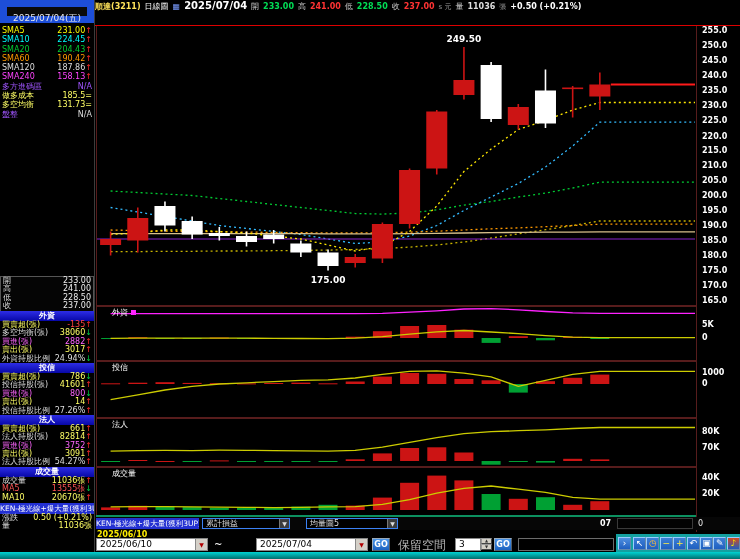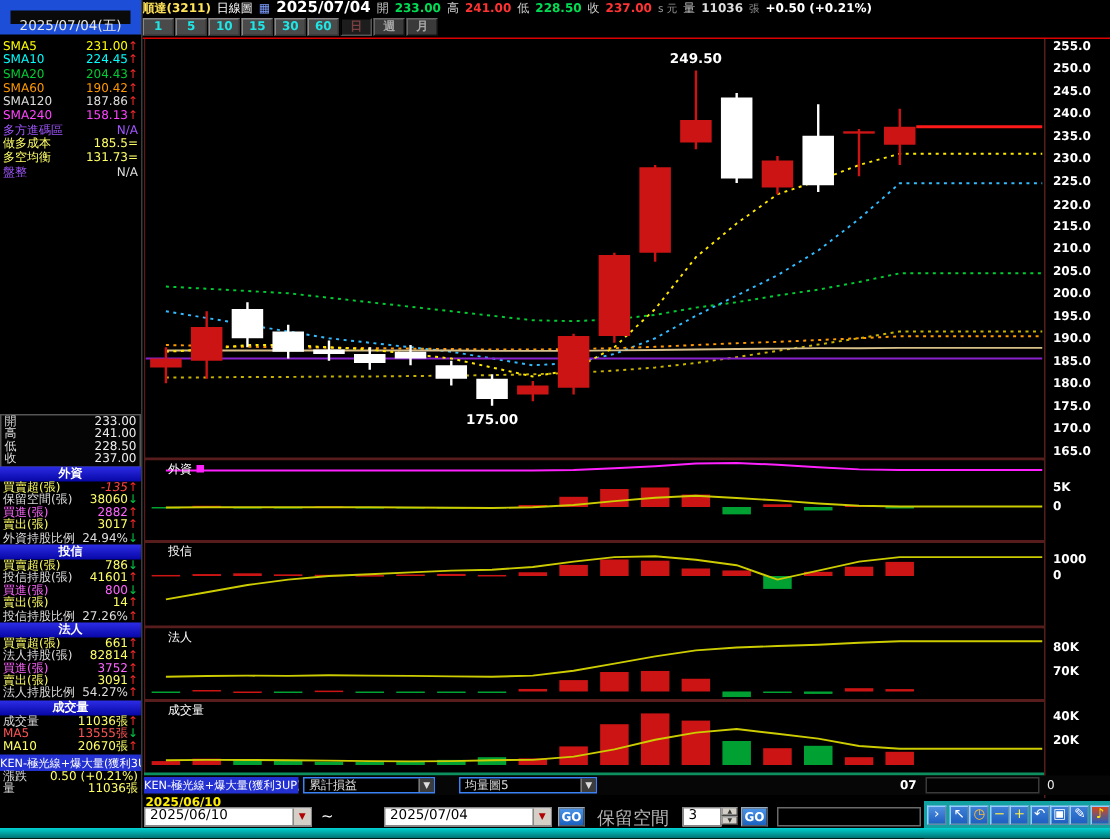--- a/index.html
+++ b/index.html
@@ -73,21 +73,20 @@
     text-align:center;font-size:9px;line-height:11px;background:linear-gradient(#4f8fe0,#1f5fc0);}
   #bottom-strip{left:0;top:552px;width:740px;height:7px;background:linear-gradient(#00d2d2,#006e6e);}
   svg{display:block;}
 </style>
 </head>
 <body>
 <div id="screen">
 
   <div class="abs" id="titlebar"><span class="t-stock">順達(3211)</span><span class="t-type">日線圖</span><span class="t-cal">▦</span><span class="t-date">2025/07/04</span><span class="t-lbl">開</span><span style="color: rgb(0, 221, 85); font-weight: bold;">233.00</span><span class="t-lbl">高</span><span style="color: rgb(255, 51, 51); font-weight: bold;">241.00</span><span class="t-lbl">低</span><span style="color: rgb(0, 221, 85); font-weight: bold;">228.50</span><span class="t-lbl">收</span><span style="color: rgb(255, 51, 51); font-weight: bold;">237.00</span><span class="t-unit">s 元</span><span class="t-lbl">量</span><span style="font-weight: bold;">11036</span><span class="t-unit">張</span><span class="t-chg">+0.50 (+0.21%)</span></div>
 
-  <div class="abs" id="toolbar"><span class="tbtn">1</span><span class="tbtn">5</span><span class="tbtn">10</span><span class="tbtn">15</span><span class="tbtn">30</span><span class="tbtn">60</span><span class="tbtn pressed">日</span><span class="tbtn flat">週</span><span class="tbtn flat">月</span></div>
   <div class="abs" id="redline"></div>
 
   <div class="abs" id="sidebar">
     <div class="abs" id="datebox">2025/07/04(五)</div>
     <div class="abs" id="smabox">
         <div class="srow">
           <span style="color: rgb(255, 255, 0);">SMA5</span>
           <span><span style="color: rgb(255, 255, 0);">231.00</span><span class="ar-up">↑</span></span>
         </div>
         <div class="srow">
@@ -142,24 +141,24 @@
         </div>
         <div class="srow2">
           <span style="color: rgb(221, 221, 221);">收</span>
           <span><span style="color: rgb(238, 238, 238);">237.00</span></span>
         </div>
       </div>
     <div class="abs" id="sections">
         <div class="schdr">外資</div>
         <div class="srow2">
           <span style="color: rgb(255, 255, 102);">買賣超(張)</span>
-          <span><span style="color: rgb(255, 68, 68); font-style: italic;">-135</span><span class="ar-up">↑</span></span>
-        </div>
-        <div class="srow2">
-          <span style="color: rgb(221, 221, 221);">保留空間(張)</span>
+          <span><span style="color: rgb(255, 68, 68);">-135</span><span class="ar-up">↑</span></span>
+        </div>
+        <div class="srow2">
+          <span style="color: rgb(221, 221, 221);">多空均衡(張)</span>
           <span><span style="color: rgb(255, 255, 102);">38060</span><span class="ar-dn">↓</span></span>
         </div>
         <div class="srow2">
           <span style="color: rgb(255, 102, 255);">買進(張)</span>
           <span><span style="color: rgb(255, 102, 255);">2882</span><span class="ar-up">↑</span></span>
         </div>
         <div class="srow2">
           <span style="color: rgb(255, 255, 102);">賣出(張)</span>
           <span><span style="color: rgb(255, 255, 102);">3017</span><span class="ar-up">↑</span></span>
         </div>

